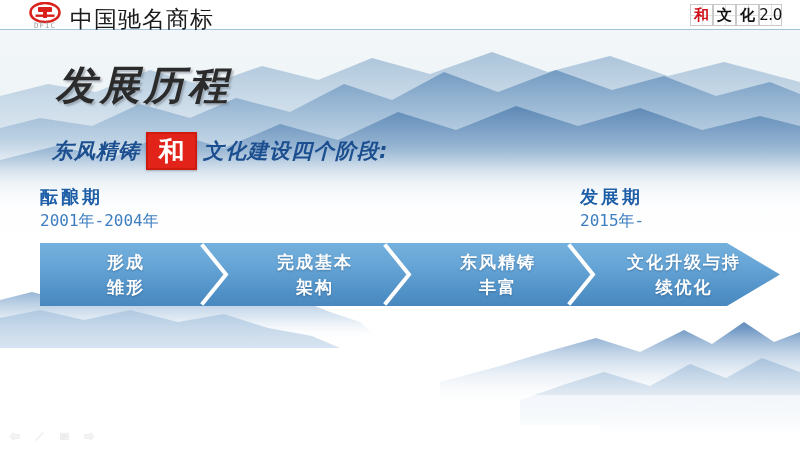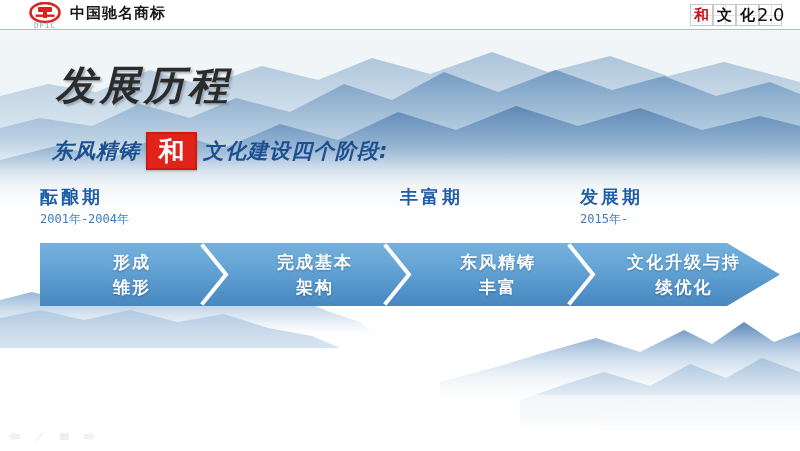--- a/index.html
+++ b/index.html
@@ -19,39 +19,39 @@
 
   
   .header{
     position:absolute;left:0;top:0;width:800px;height:30px;
     background:#ffffff;border-bottom:1px solid #9fc3dd;
     box-sizing:border-box;z-index:40;
   }
   .hdr-logo{position:absolute;left:22px;top:2px;width:46px;height:27px;}
   .hdr-brand{
     position:absolute;left:70px;top:4px;
-    font-size:15px;font-weight:bold;color:#1a1a1a;letter-spacing:1px;
+    font-size:23px;font-weight:normal;color:#1a1a1a;letter-spacing:1px;
     font-family:"DejaVu Sans",sans-serif;
   }
   .hdr-seal{position:absolute;right:18px;top:4px;display:flex;}
   .seal-cell{
     width:23px;height:22px;box-sizing:border-box;
     border:1px solid #c9c9c9;position:relative;
     display:flex;align-items:center;justify-content:center;
     font-size:15px;line-height:1;font-family:"DejaVu Sans",serif;font-weight:bold;
     color:#111;background:#fff;
   }
   .seal-cell::before,.seal-cell::after{
     content:"";position:absolute;background:#e2e2e2;
   }
   .seal-cell::before{left:0;right:0;top:50%;height:1px;}
   .seal-cell::after{top:0;bottom:0;left:50%;width:1px;}
   .seal-cell span{position:relative;z-index:2;}
   .seal-red span{color:#d1121a;}
-  .seal-num span{font-size:18px;font-weight:normal;letter-spacing:-0.5px;text-align:center;}
+  .seal-num span{font-size:15px;font-weight:normal;letter-spacing:-0.5px;text-align:center;}
 
   
   .title{
     position:absolute;left:56px;top:58px;
     font-size:40px;font-weight:bold;letter-spacing:4px;
     color:#2b2b2b;
     font-family:"DejaVu Sans",sans-serif;
     text-shadow:2px 2px 2px rgba(120,130,140,.55);
     z-index:20;
     font-style:italic;
@@ -80,21 +80,21 @@
   .stages-head{position:absolute;left:40px;top:185px;width:740px;height:52px;z-index:20;}
   .stage-head{
     position:absolute;top:0;text-align:left;
     font-family:"DejaVu Sans",sans-serif;
   }
   .stage-head .s-name{
     font-size:18px;font-weight:bold;color:#1f5fa8;letter-spacing:3px;
     text-shadow:1px 1px 1px rgba(255,255,255,.9);
   }
   .stage-head .s-years{
-    margin-top:2px;font-size:12px;color:#3d7ec0;letter-spacing:0px;
+    margin-top:2px;font-size:16px;color:#3d7ec0;letter-spacing:0px;
     font-family:"DejaVu Sans Mono",monospace;
   }
 
   
   .banner{
     position:absolute;left:40px;top:243px;width:740px;height:63px;z-index:20;
   }
   .banner-body{
     position:absolute;left:0;top:0;width:740px;height:63px;
     background:linear-gradient(to bottom,#74b0dd 0%,#66a5d6 35%,#4f90c6 80%,#4888bf 100%);
@@ -226,32 +226,31 @@
     <span class="sub-seal">和</span>
     <span class="sub-txt">文化建设四个阶段:</span>
   </div>
 
   <div class="stages-head">
     <div class="stage-head" style="left:0px;width:180px;">
       <div class="s-name">酝酿期</div>
       <div class="s-years">2001年-2004年</div>
     </div>
     <div class="stage-head" style="left:360px;width:180px;">
-      <div class="s-name">丰富期</div>
     </div>
     <div class="stage-head" style="left:540px;width:180px;">
       <div class="s-name">发展期</div>
       <div class="s-years">2015年-</div>
     </div>
   </div>
 
   <div class="banner">
     <div class="banner-body"></div>
 
-    <div class="seg-label" style="left:6px;width:172px;">
+    <div class="seg-label" style="left:0;width:172px;">
       <span>形成</span>
       <span>雏形</span>
     </div>
     <div class="chev" style="left:155px;">
       <svg width="40" height="63" viewBox="0 0 40 63">
         <polyline points="8,3 31,31.5 8,60" fill="none" stroke="#ffffff" stroke-width="4" stroke-linecap="square" stroke-linejoin="miter"></polyline>
       </svg>
     </div>
 
     <div class="seg-label" style="left:190px;width:170px;text-align:right;">

